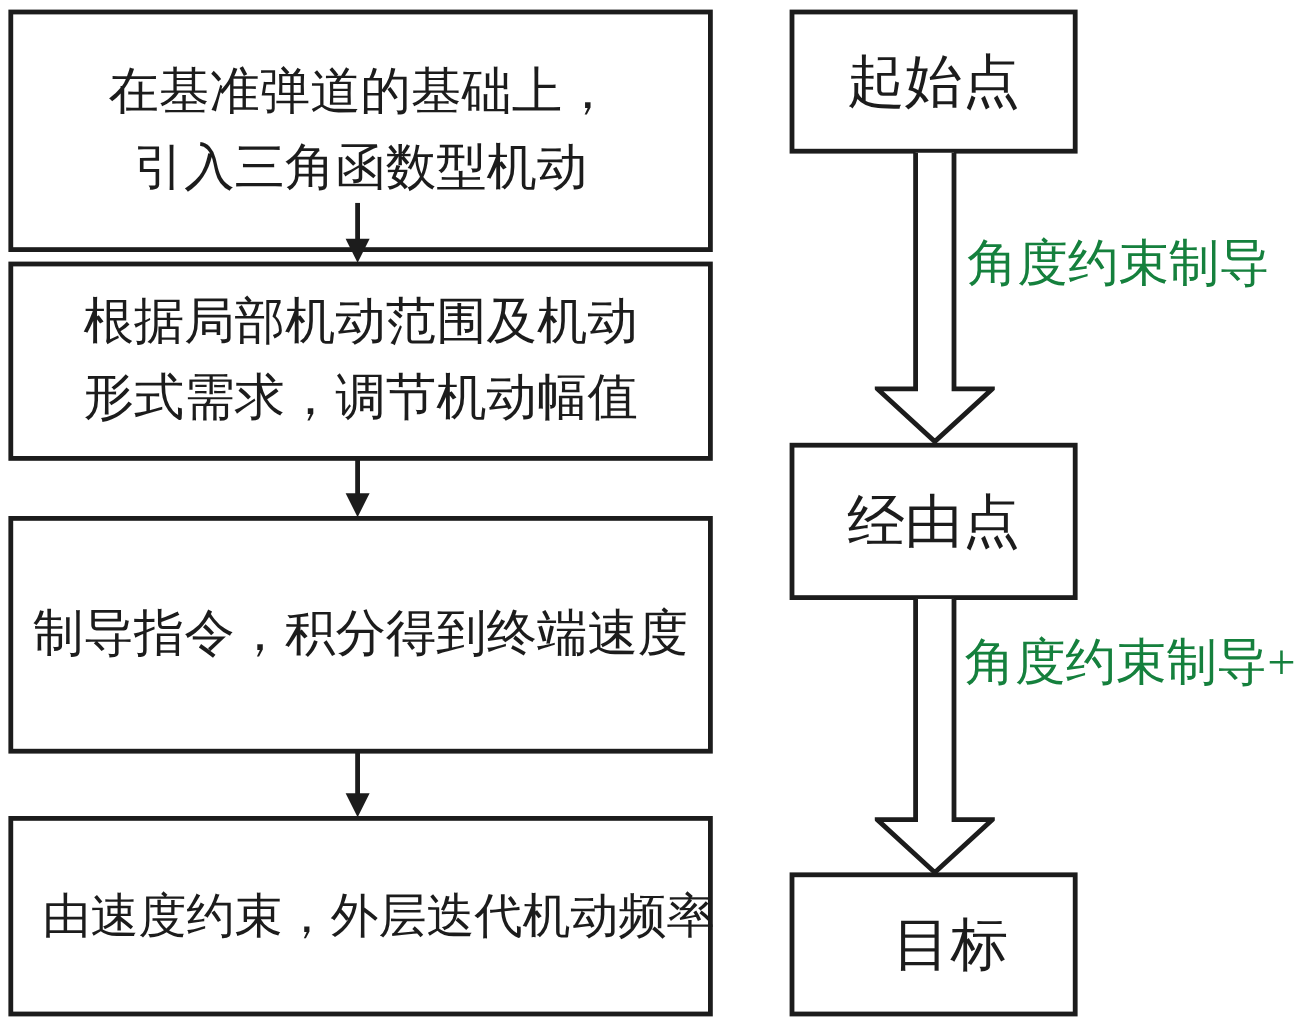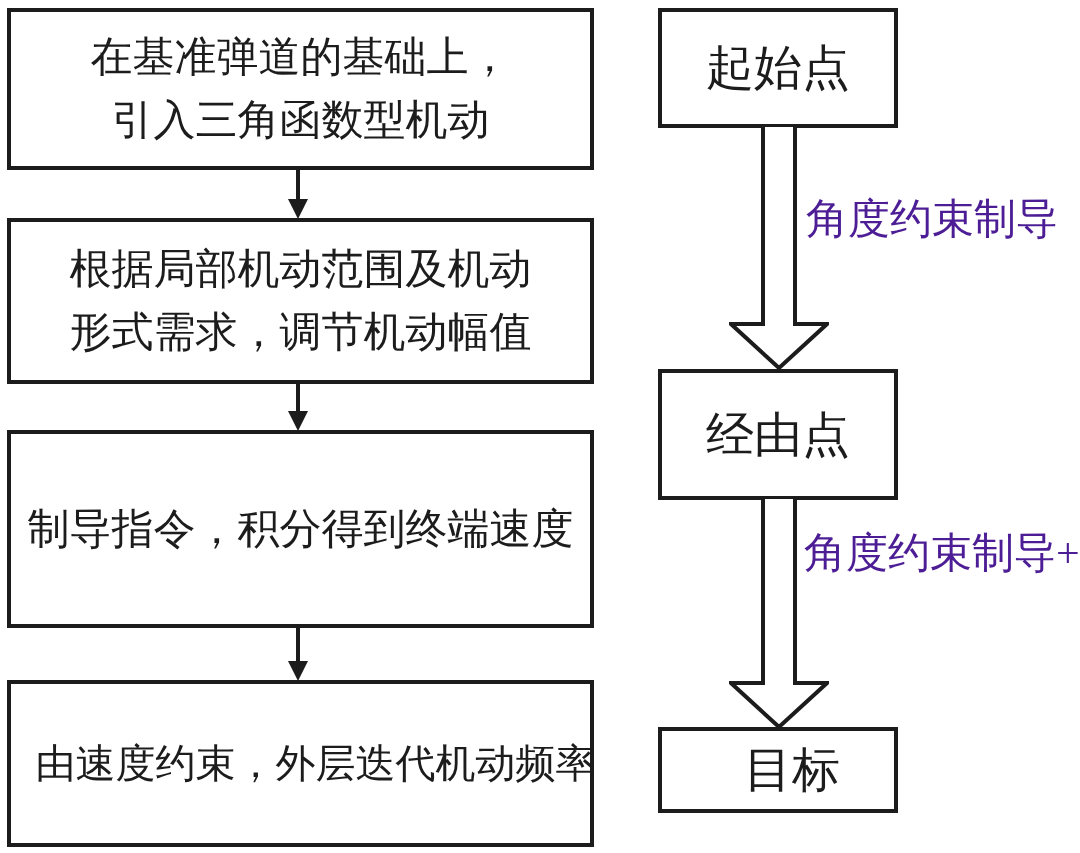--- a/index.html
+++ b/index.html
@@ -21,30 +21,30 @@
     justify-content:center;
     text-align:center;
   }
   .lbox{left:7px;width:587px;font-size:42px;line-height:63px;}
   .rbox{left:658px;width:240px;font-size:48px;}
   .arrow-svg{position:absolute;display:block;}
   .edge-label{
     position:absolute;
     font-size:42px;
     white-space:nowrap;
-    color:#4c1d95;
+    color:#15803d;
   }
   .nowrap{white-space:nowrap;}
 </style>
 </head>
 <body>
 
 <div class="canvas">
 
-  <div class="box lbox" style="top:8px;height:162px;justify-content:center;">
+  <div class="box lbox" style="top:8px;height:202px;justify-content:center;">
     <div>
       <div>在基准弹道的基础上，</div>
       <div>引入三角函数型机动</div>
     </div>
   </div>
 
   <div class="box lbox" style="top:218px;height:166px;">
     <div>
       <div>根据局部机动范围及机动</div>
       <div>形式需求，调节机动幅值</div>
@@ -77,21 +77,21 @@
   </svg>
 
   <div class="box rbox" style="top:8px;height:120px;">
     <div>起始点</div>
   </div>
 
   <div class="box rbox" style="top:369px;height:131px;">
     <div>经由点</div>
   </div>
 
-  <div class="box rbox" style="top:727px;height:86px;padding-left:28px;">
+  <div class="box rbox" style="top:727px;height:120px;padding-left:28px;">
     <div>目标</div>
   </div>
 
   <svg class="arrow-svg" style="left:729px;top:127px;" width="100" height="243" viewBox="0 0 100 243">
     <path d="M34 0 V197 H2 L50 241 L98 197 H66 V0" fill="#ffffff" stroke="#1c1c1c" stroke-width="4" stroke-linejoin="miter"></path>
   </svg>
 
   <svg class="arrow-svg" style="left:729px;top:499px;" width="100" height="230" viewBox="0 0 100 230">
     <path d="M34 0 V184 H2 L50 228 L98 184 H66 V0" fill="#ffffff" stroke="#1c1c1c" stroke-width="4" stroke-linejoin="miter"></path>
   </svg>

